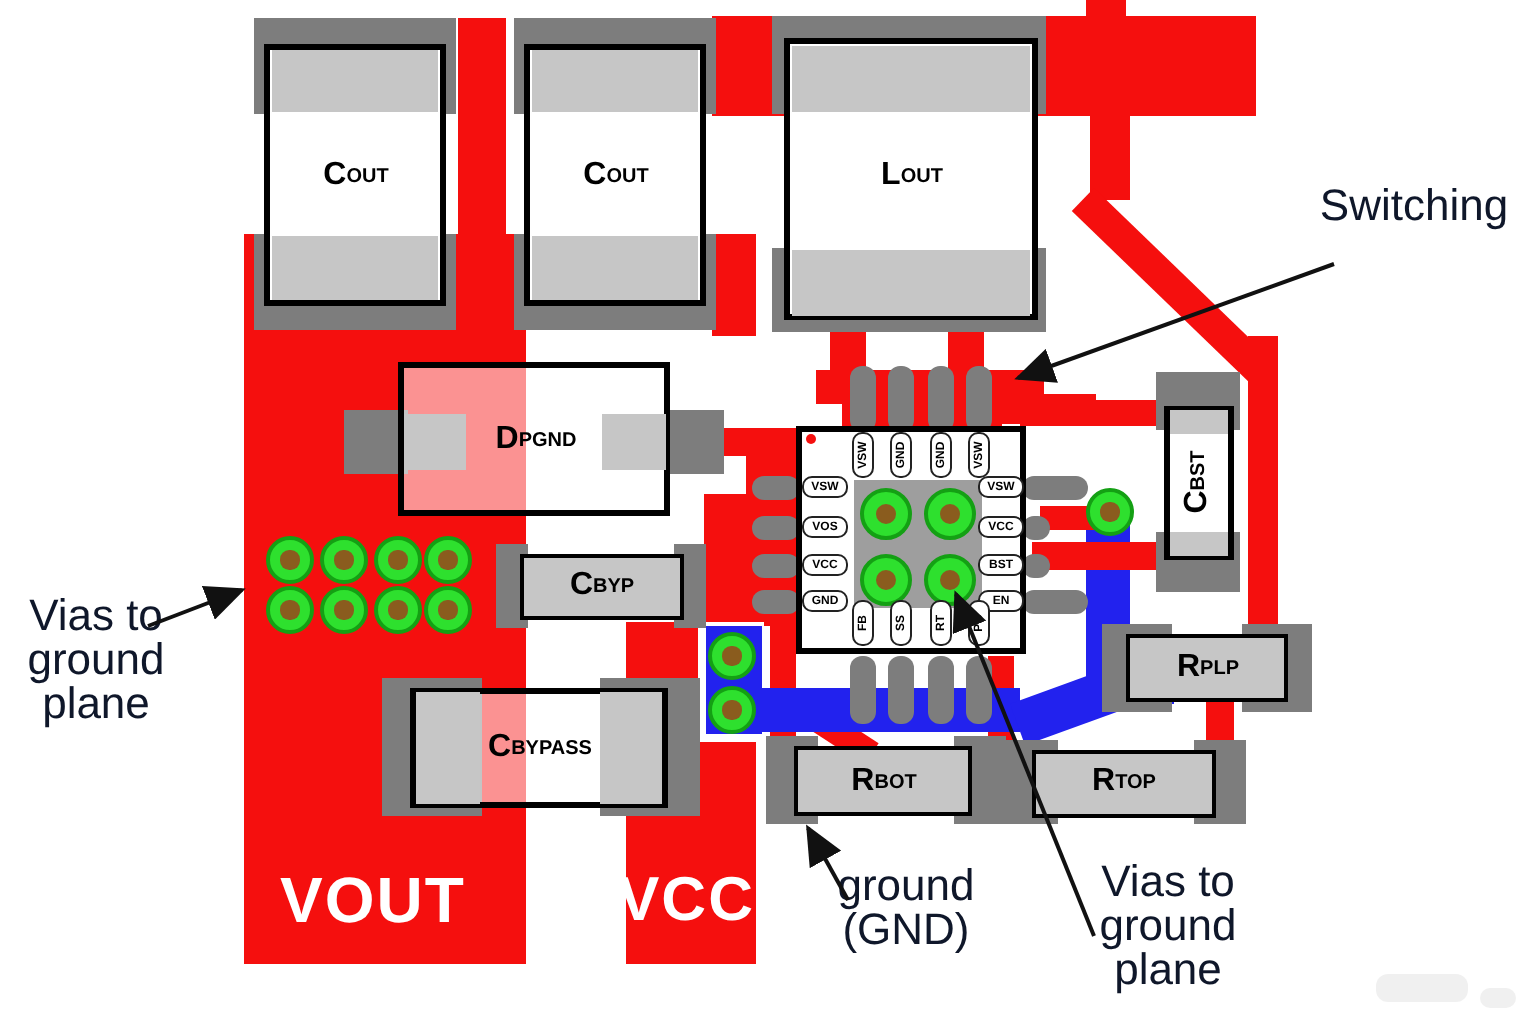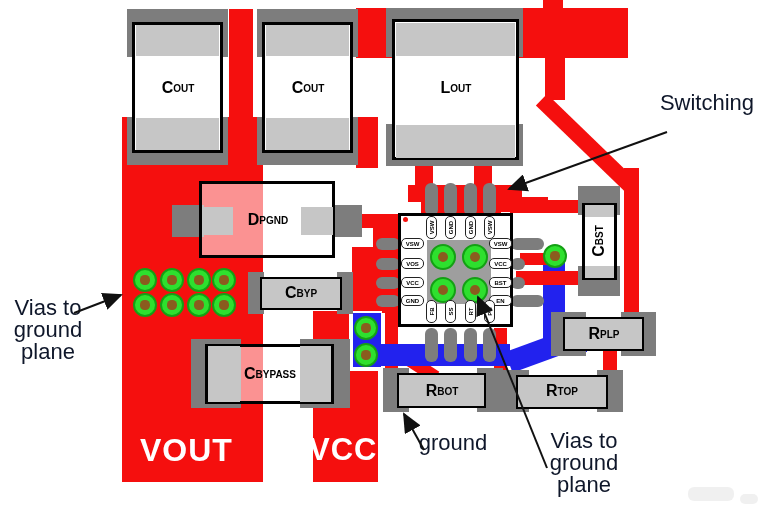--- a/index.html
+++ b/index.html
@@ -253,20 +253,21 @@
   <div class="abs ann z7" style="left:0px;top:297px;width:96px;">
     <div>Vias to</div>
     <div>ground</div>
     <div>plane</div>
   </div>
   <div class="abs ann z7" style="left:652px;top:92px;width:110px;">
     <div>Switching</div>
   </div>
   <div class="abs ann z7" style="left:408px;top:432px;width:90px;">
     <div>ground</div>
+    <div>(GND)</div>
   </div>
   <div class="abs ann z7" style="left:538px;top:430px;width:92px;">
     <div>Vias to</div>
     <div>ground</div>
     <div>plane</div>
   </div>
 
   <svg class="overlay" width="763" height="510" viewBox="0 0 763 510">
     <defs>
       <marker id="ah" markerWidth="11" markerHeight="9" refX="9" refY="4.5" orient="auto">

